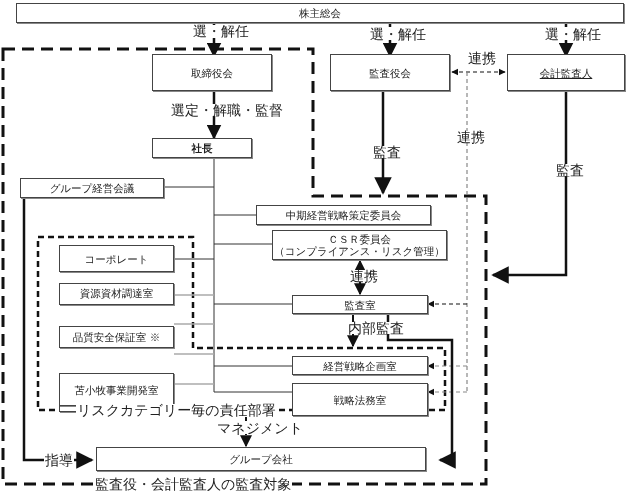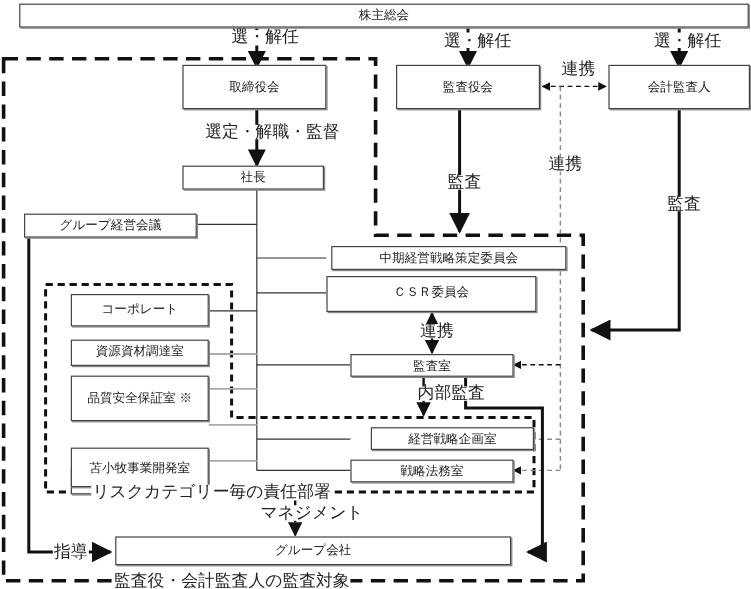--- a/index.html
+++ b/index.html
@@ -4,21 +4,21 @@
 <style>
   html, body { margin: 0; padding: 0; background: #ffffff; }
   body { width: 626px; height: 491px; position: relative; overflow: hidden;
          font-family: "DejaVu Serif", "Liberation Serif", serif; color: #222; }
   #canvas { position: absolute; left: 0; top: 0; width: 626px; height: 491px; }
   .box { position: absolute; background: #fff; border: 1px solid #444;
          box-shadow: 1px 1px 0 #888; display: flex; align-items: center; justify-content: center;
          text-align: right; font-size: 10.5px; line-height: 12px; box-sizing: border-box; }
   .lbl { position: absolute; font-size: 14px; background: #fff; white-space: nowrap; line-height: 12px; padding: 0 1px; }
   .lbl.nobg { background: transparent; }
-  .two { display: flex; flex-direction: column; font-family: Liberation Serif, serif; }
+  .two { display: flex; flex-direction: column; }
 </style>
 </head>
 <body>
 
 <svg id="canvas" viewBox="0 0 626 491" xmlns="http://www.w3.org/2000/svg">
   <defs>
     <marker id="ah" viewBox="0 0 10 10" refX="9" refY="5" markerWidth="6" markerHeight="6" orient="auto-start-reverse">
       <path d="M0,0 L10,5 L0,10 z" fill="#111"></path>
     </marker>
     <marker id="ahs" viewBox="0 0 10 10" refX="9" refY="5" markerWidth="7" markerHeight="7" orient="auto-start-reverse">
@@ -78,63 +78,64 @@
 <div class="box" style="left:16px;top:3px;width:608px;height:20px;">
     <span>株主総会</span>
   </div>
 
 <div class="box" style="left:152px;top:54px;width:120px;height:37px;">
     <span>取締役会</span>
   </div>
 <div class="box" style="left:330px;top:54px;width:120px;height:37px;">
     <span>監査役会</span>
   </div>
-<div class="box" style="left:507px;top:54px;width:118px;height:37px;">
+<div class="box" style="left:507px;top:54px;width:118px;height:37px;text-decoration:underline;">
     <span>会計監査人</span>
   </div>
 
-<div class="box" style="left:152px;top:138px;width:118px;height:20px;">
+<div class="box" style="left:152px;top:138px;width:100px;height:20px;font-weight:bold;">
     <span>社長</span>
   </div>
 
 <div class="box" style="left:20px;top:178px;width:144px;height:20px;">
     <span>グループ経営会議</span>
   </div>
 
-<div class="box" style="left:276px;top:205px;width:196px;height:20px;">
+<div class="box" style="left:256px;top:205px;width:175px;height:20px;">
     <span>中期経営戦略策定委員会</span>
   </div>
 
 <div class="box two" style="left:272px;top:230px;width:175px;height:30px;">
   <span>ＣＳＲ委員会</span>
+  <span>（コンプライアンス・リスク管理）</span>
 </div>
 
 <div class="box two" style="left:59px;top:245px;width:115px;height:27px;">
   <span>コーポレート</span>
 </div>
 <div class="box" style="left:59px;top:283px;width:115px;height:22px;font-family:Liberation Serif, serif;">
     <span>資源資材調達室</span>
   </div>
-<div class="box" style="left:59px;top:313px;width:115px;height:38px;">
+<div class="box" style="left:59px;top:326px;width:115px;height:22px;">
     <span>品質安全保証室 ※</span>
   </div>
 <div class="box" style="left:59px;top:343px;width:115px;height:22px;margin-top:47px;">
     <span>Ｒ＆Ｄ戦略室</span>
   </div>
 <div class="box" style="left:59px;top:373px;width:115px;height:33px;">
     <span>苫小牧事業開発室</span>
   </div>
 
 <div class="box" style="left:292px;top:295px;width:136px;height:19px;">
     <span>監査室</span>
   </div>
-<div class="box" style="left:292px;top:356px;width:136px;height:19px;margin-left:17px;">
+<div class="box" style="left:292px;top:356px;width:136px;height:19px;">
     <span>経営戦略企画室</span>
   </div>
-<div class="box" style="left:292px;top:383px;width:136px;height:19px;">
+<div class="box" style="left:292px;top:383px;width:136px;height:33px;">
     <span>戦略法務室</span>
   </div>
 
 <div class="box" style="left:96px;top:447px;width:330px;height:24px;">
     <span>グループ会社</span>
   </div>
 
 <span class="lbl" style="left:192px;top:25px;">選・解任</span>
 <span class="lbl" style="left:369px;top:28px;">選・解任</span>
 <span class="lbl" style="left:544px;top:28px;">選・解任</span>

